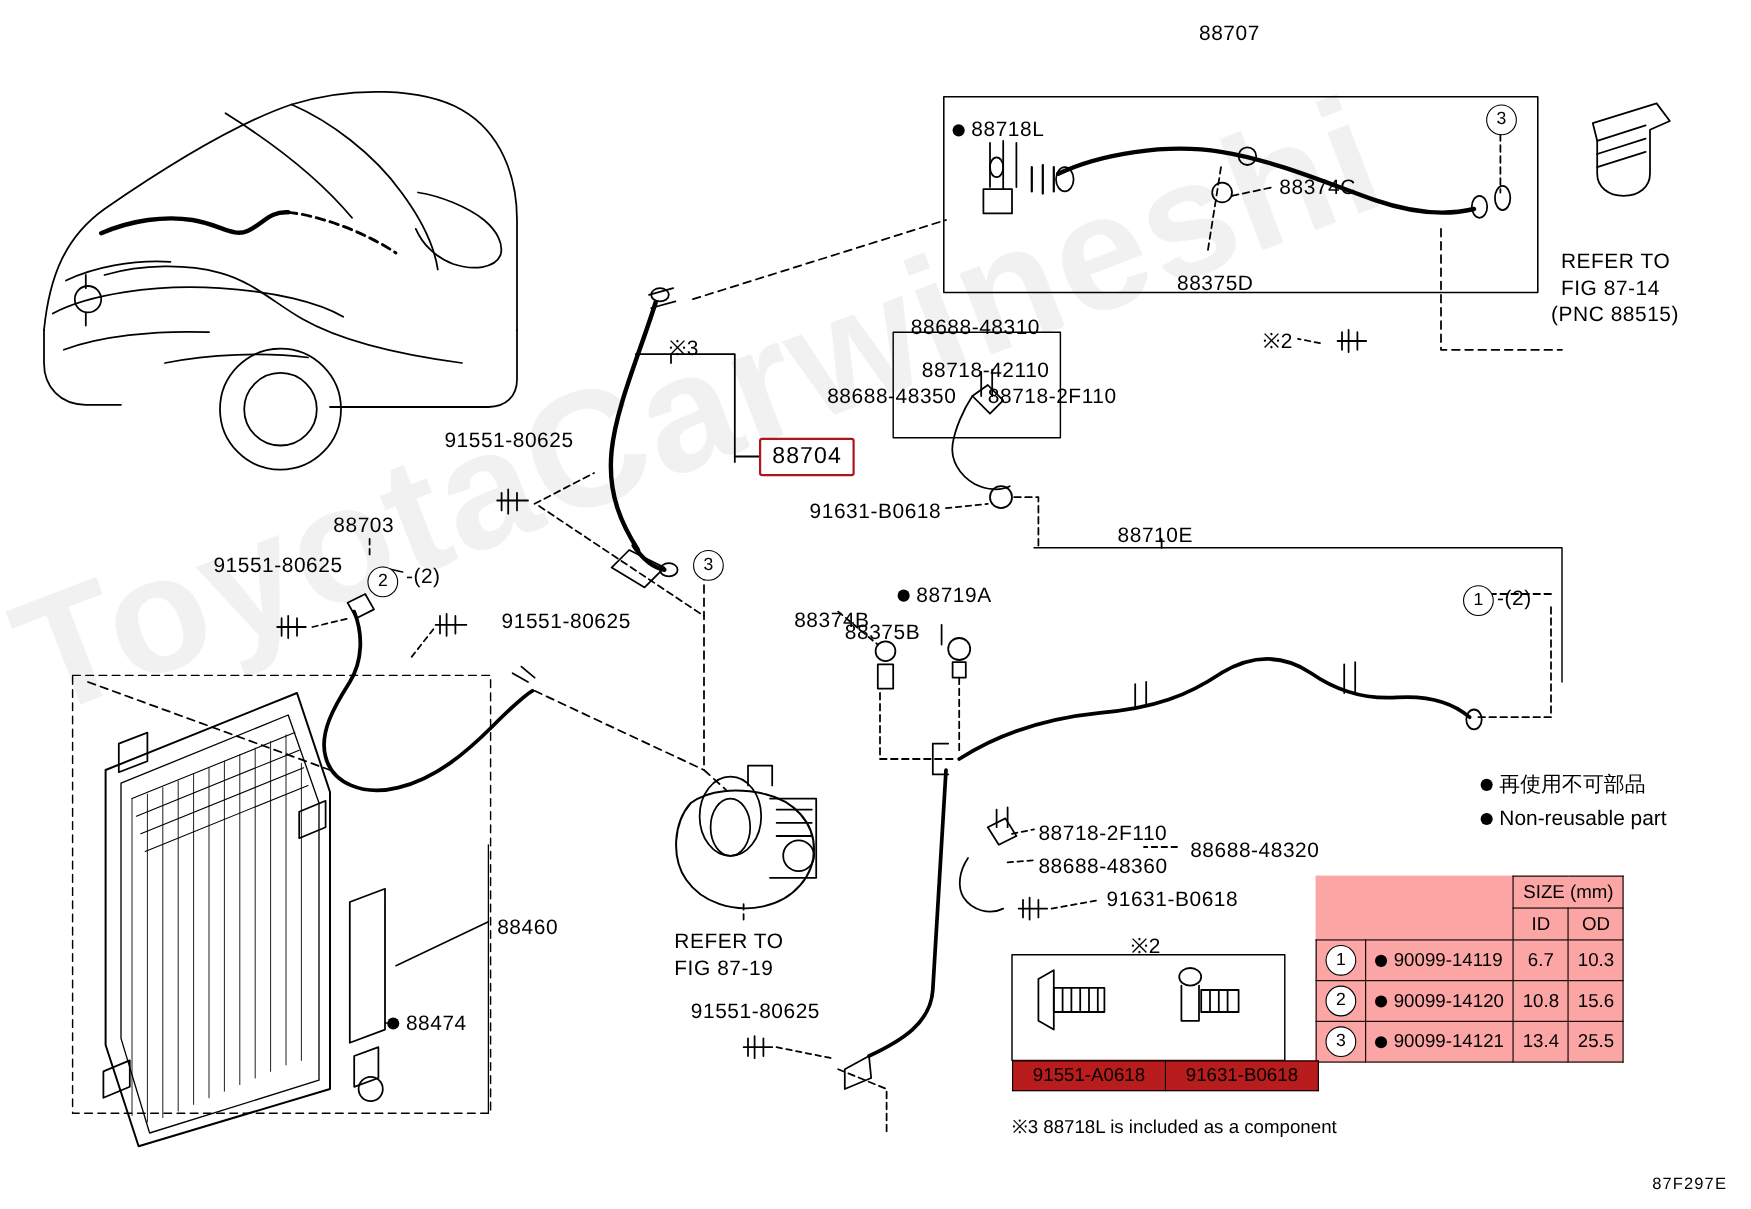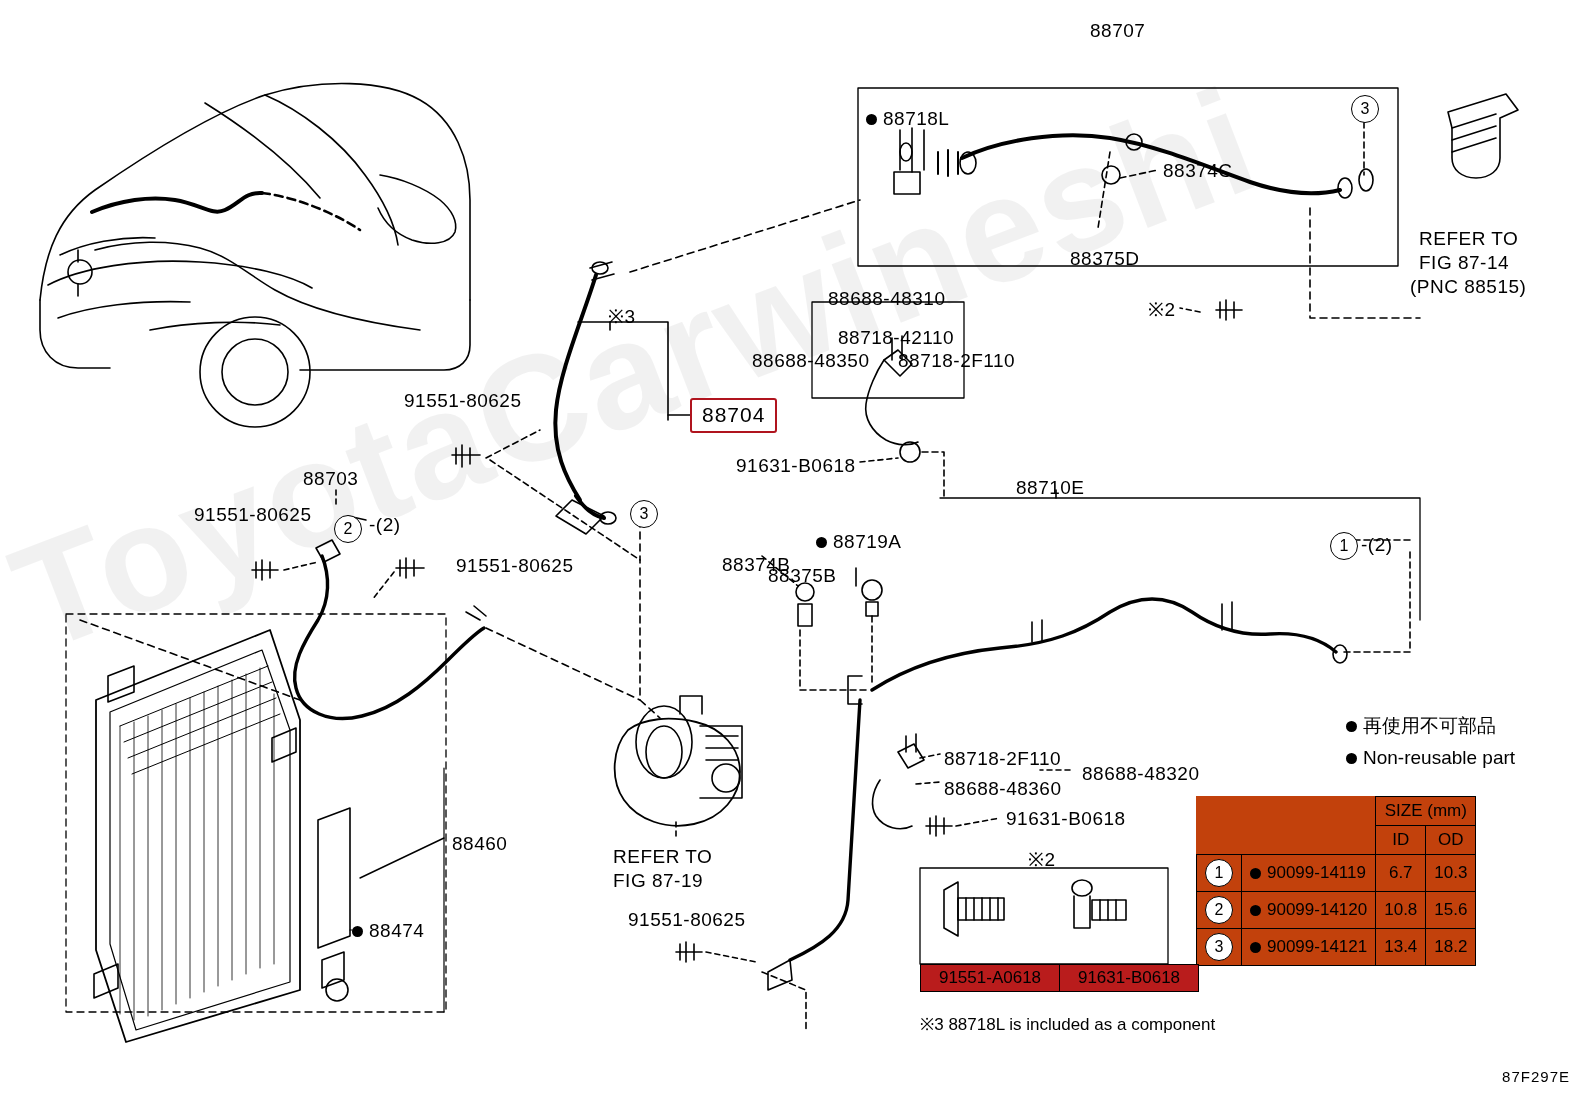--- a/index.html
+++ b/index.html
@@ -13,25 +13,25 @@
       font-size:150px;color:rgba(0,0,0,0.055);font-weight:bold;
       transform:rotate(-21deg);transform-origin:center center;
       pointer-events:none;user-select:none;letter-spacing:2px;}
   .hl{position:absolute;border:2.5px solid #b0141e;border-radius:3px;
       background:#fff;padding:3px 10px 4px 10px;font-size:21px;letter-spacing:1px;}
   .circ{position:absolute;border:1.6px solid #000;border-radius:50%;
         width:26px;height:26px;display:flex;align-items:center;justify-content:center;
         font-size:16px;background:#fff;}
   .dot{display:inline-block;width:11px;height:11px;border-radius:50%;
        background:#000;margin-right:6px;vertical-align:middle;}
-  table.size{position:absolute;border-collapse:collapse;font-size:17px;background:#c2410c;}
+  table.size{position:absolute;border-collapse:collapse;font-size:17px;background:#fca5a5;}
   table.size td,table.size th{border:1.4px solid #000;padding:4px 8px;text-align:center;}
   table.bolt{position:absolute;border-collapse:collapse;font-size:17px;background:#b91c1c;}
   table.bolt td{border:1.4px solid #000;padding:3px 8px;text-align:center;}
-  .legend{position:absolute;font-size:19px;margin-top:13px;}
+  .legend{position:absolute;font-size:19px;}
   .legend div{margin-bottom:8px;}
   .code{position:absolute;right:22px;bottom:14px;font-size:15px;letter-spacing:1px;}
 </style>
 </head>
 <body>
 
 <div class="diagram">
 
 
   <div class="wm">ToyotaCarwineshi</div>
@@ -292,21 +292,21 @@
     <tr>
       <td><span class="circ" style="position:relative;left:0;top:0;display:inline-flex;">2</span></td>
       <td style="text-align:left;"><span class="dot"></span><span>90099-14120</span></td>
       <td>10.8</td>
       <td>15.6</td>
     </tr>
     <tr>
       <td><span class="circ" style="position:relative;left:0;top:0;display:inline-flex;">3</span></td>
       <td style="text-align:center;"><span class="dot"></span><span>90099-14121</span></td>
       <td>13.4</td>
-      <td>18.2</td>
+      <td>25.5</td>
     </tr>
   </tbody>
     </table>
 
   <table class="bolt" style="left:920px;top:964px;">
     <tbody>
         <tr>
       <td style="width:122px;">91551-A0618</td>
       <td style="width:122px;">91631-B0618</td>
     </tr>

